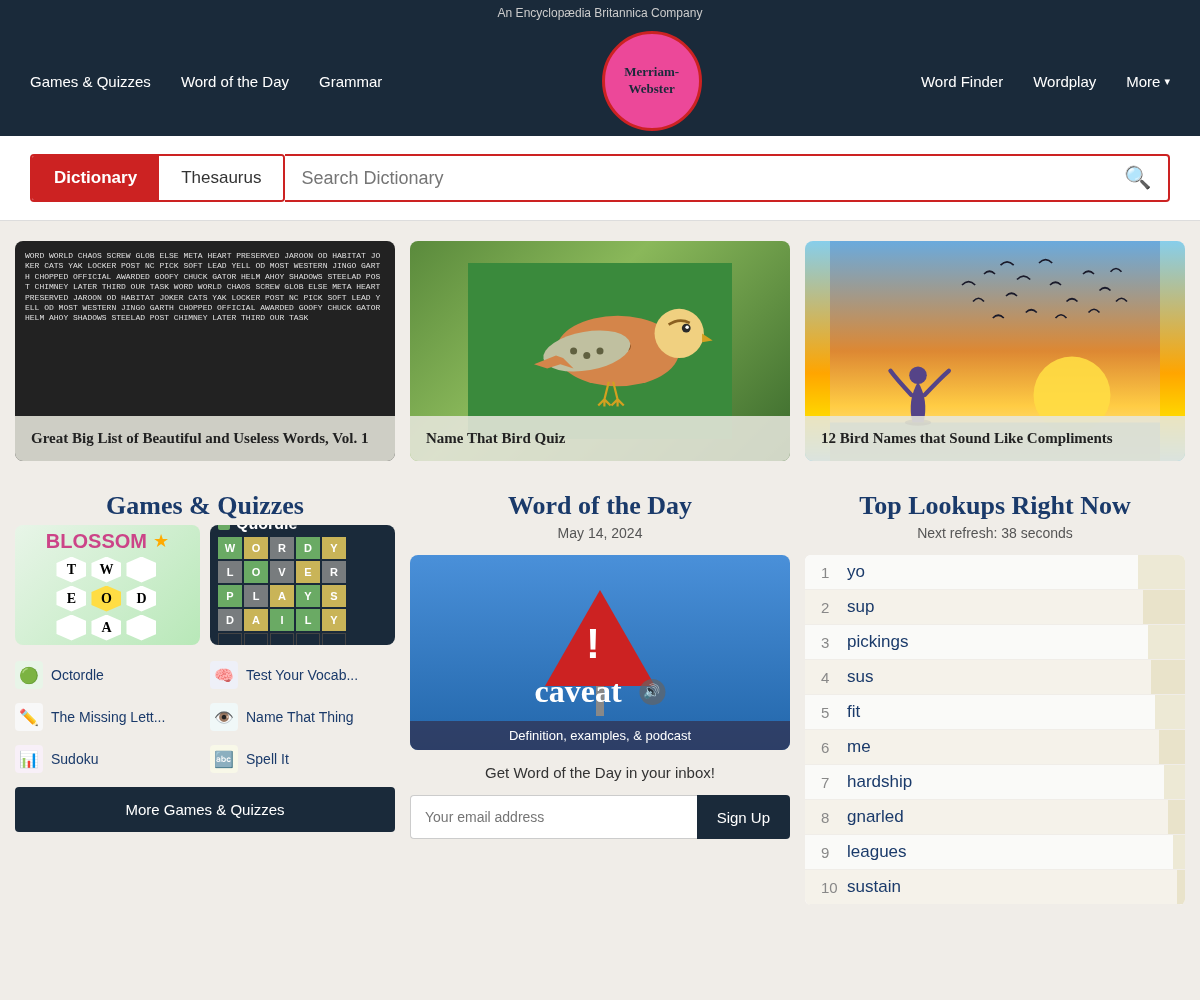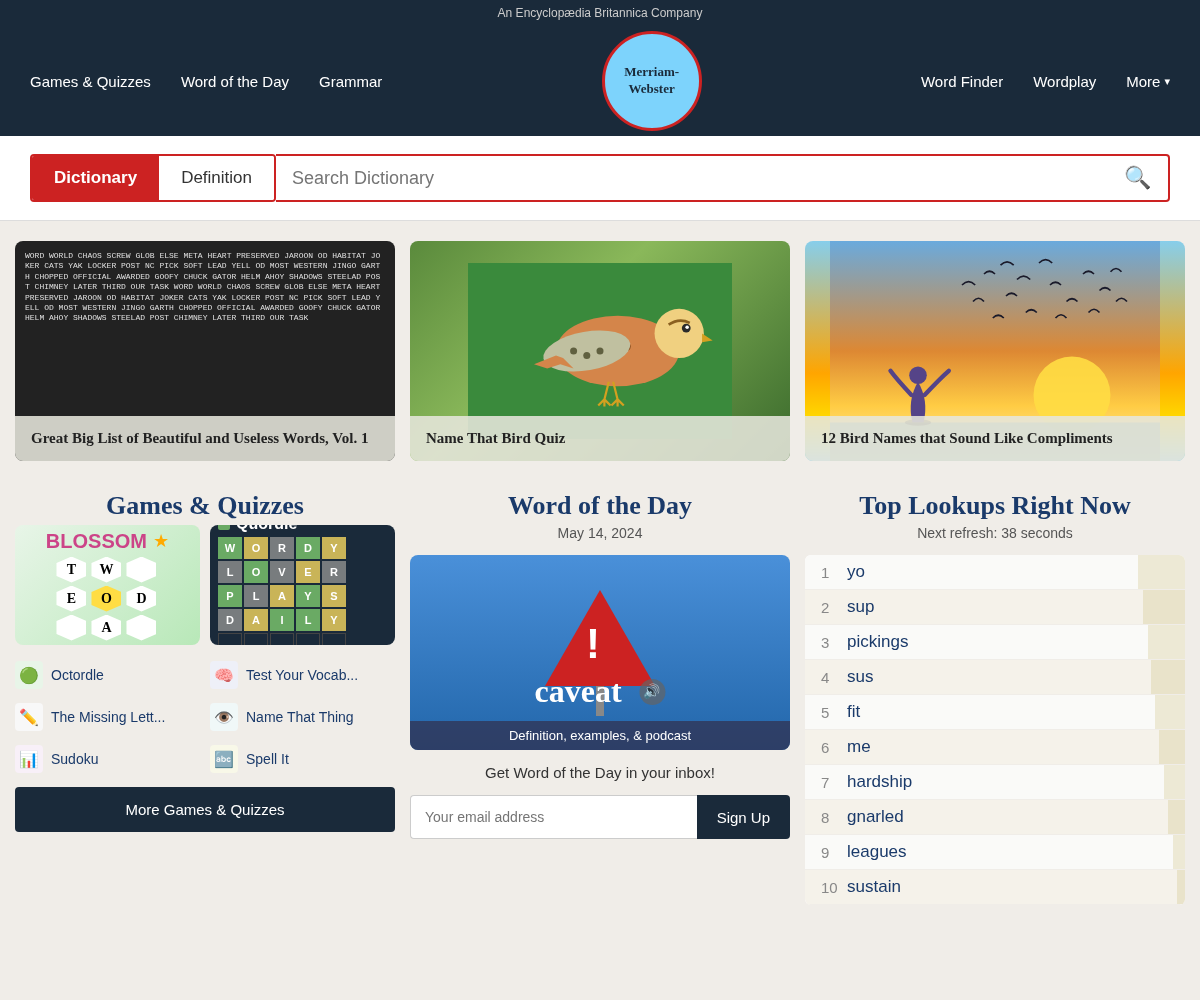--- a/index.html
+++ b/index.html
@@ -33,21 +33,21 @@
       color: #ffffff;
       text-decoration: none;
       font-family: Arial, sans-serif;
       font-size: 15px;
       cursor: pointer;
     }
     .nav-logo {
       width: 100px;
       height: 100px;
       border-radius: 50%;
-      background: #7dd3fc;
+      background: #ec4899;
       border: 3px solid #cc2222;
       display: flex;
       flex-direction: column;
       align-items: center;
       justify-content: center;
       font-family: Georgia, serif;
       font-size: 13px;
       font-weight: bold;
       color: #1a2a3a;
       line-height: 1.3;
@@ -575,21 +575,21 @@
     </div>
   </div>
 </nav>
 
 <div class="search-section">
   <div class="dict-thes-tabs">
     <div class="tab-dict">
       <span>Dictionary</span>
     </div>
     <div class="tab-thes">
-      <span>Definition</span>
+      <span>Thesaurus</span>
     </div>
   </div>
   <div class="search-box">
     <input class="search-input" type="text" placeholder="Search Dictionary" style="">
     <button class="search-icon-btn">🔍</button>
   </div>
 </div>
 
 <div class="hero-section">
 

